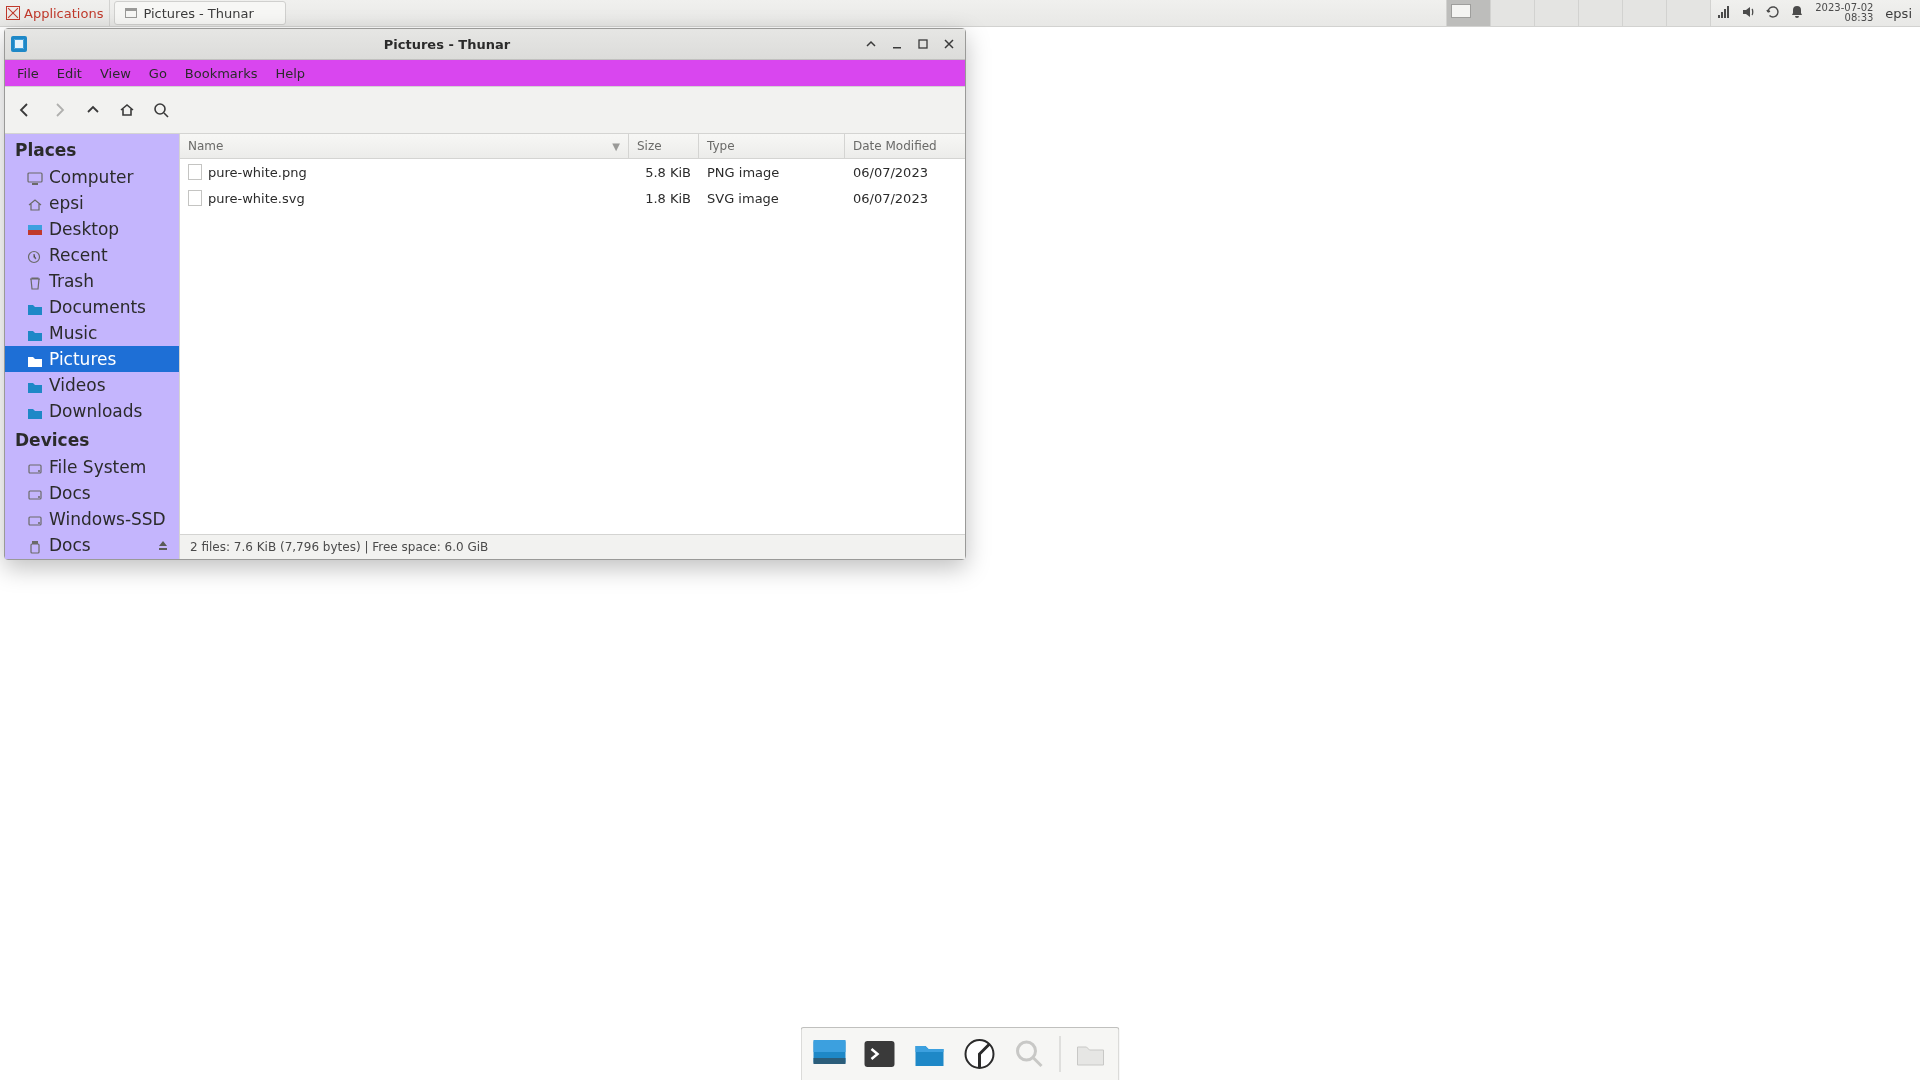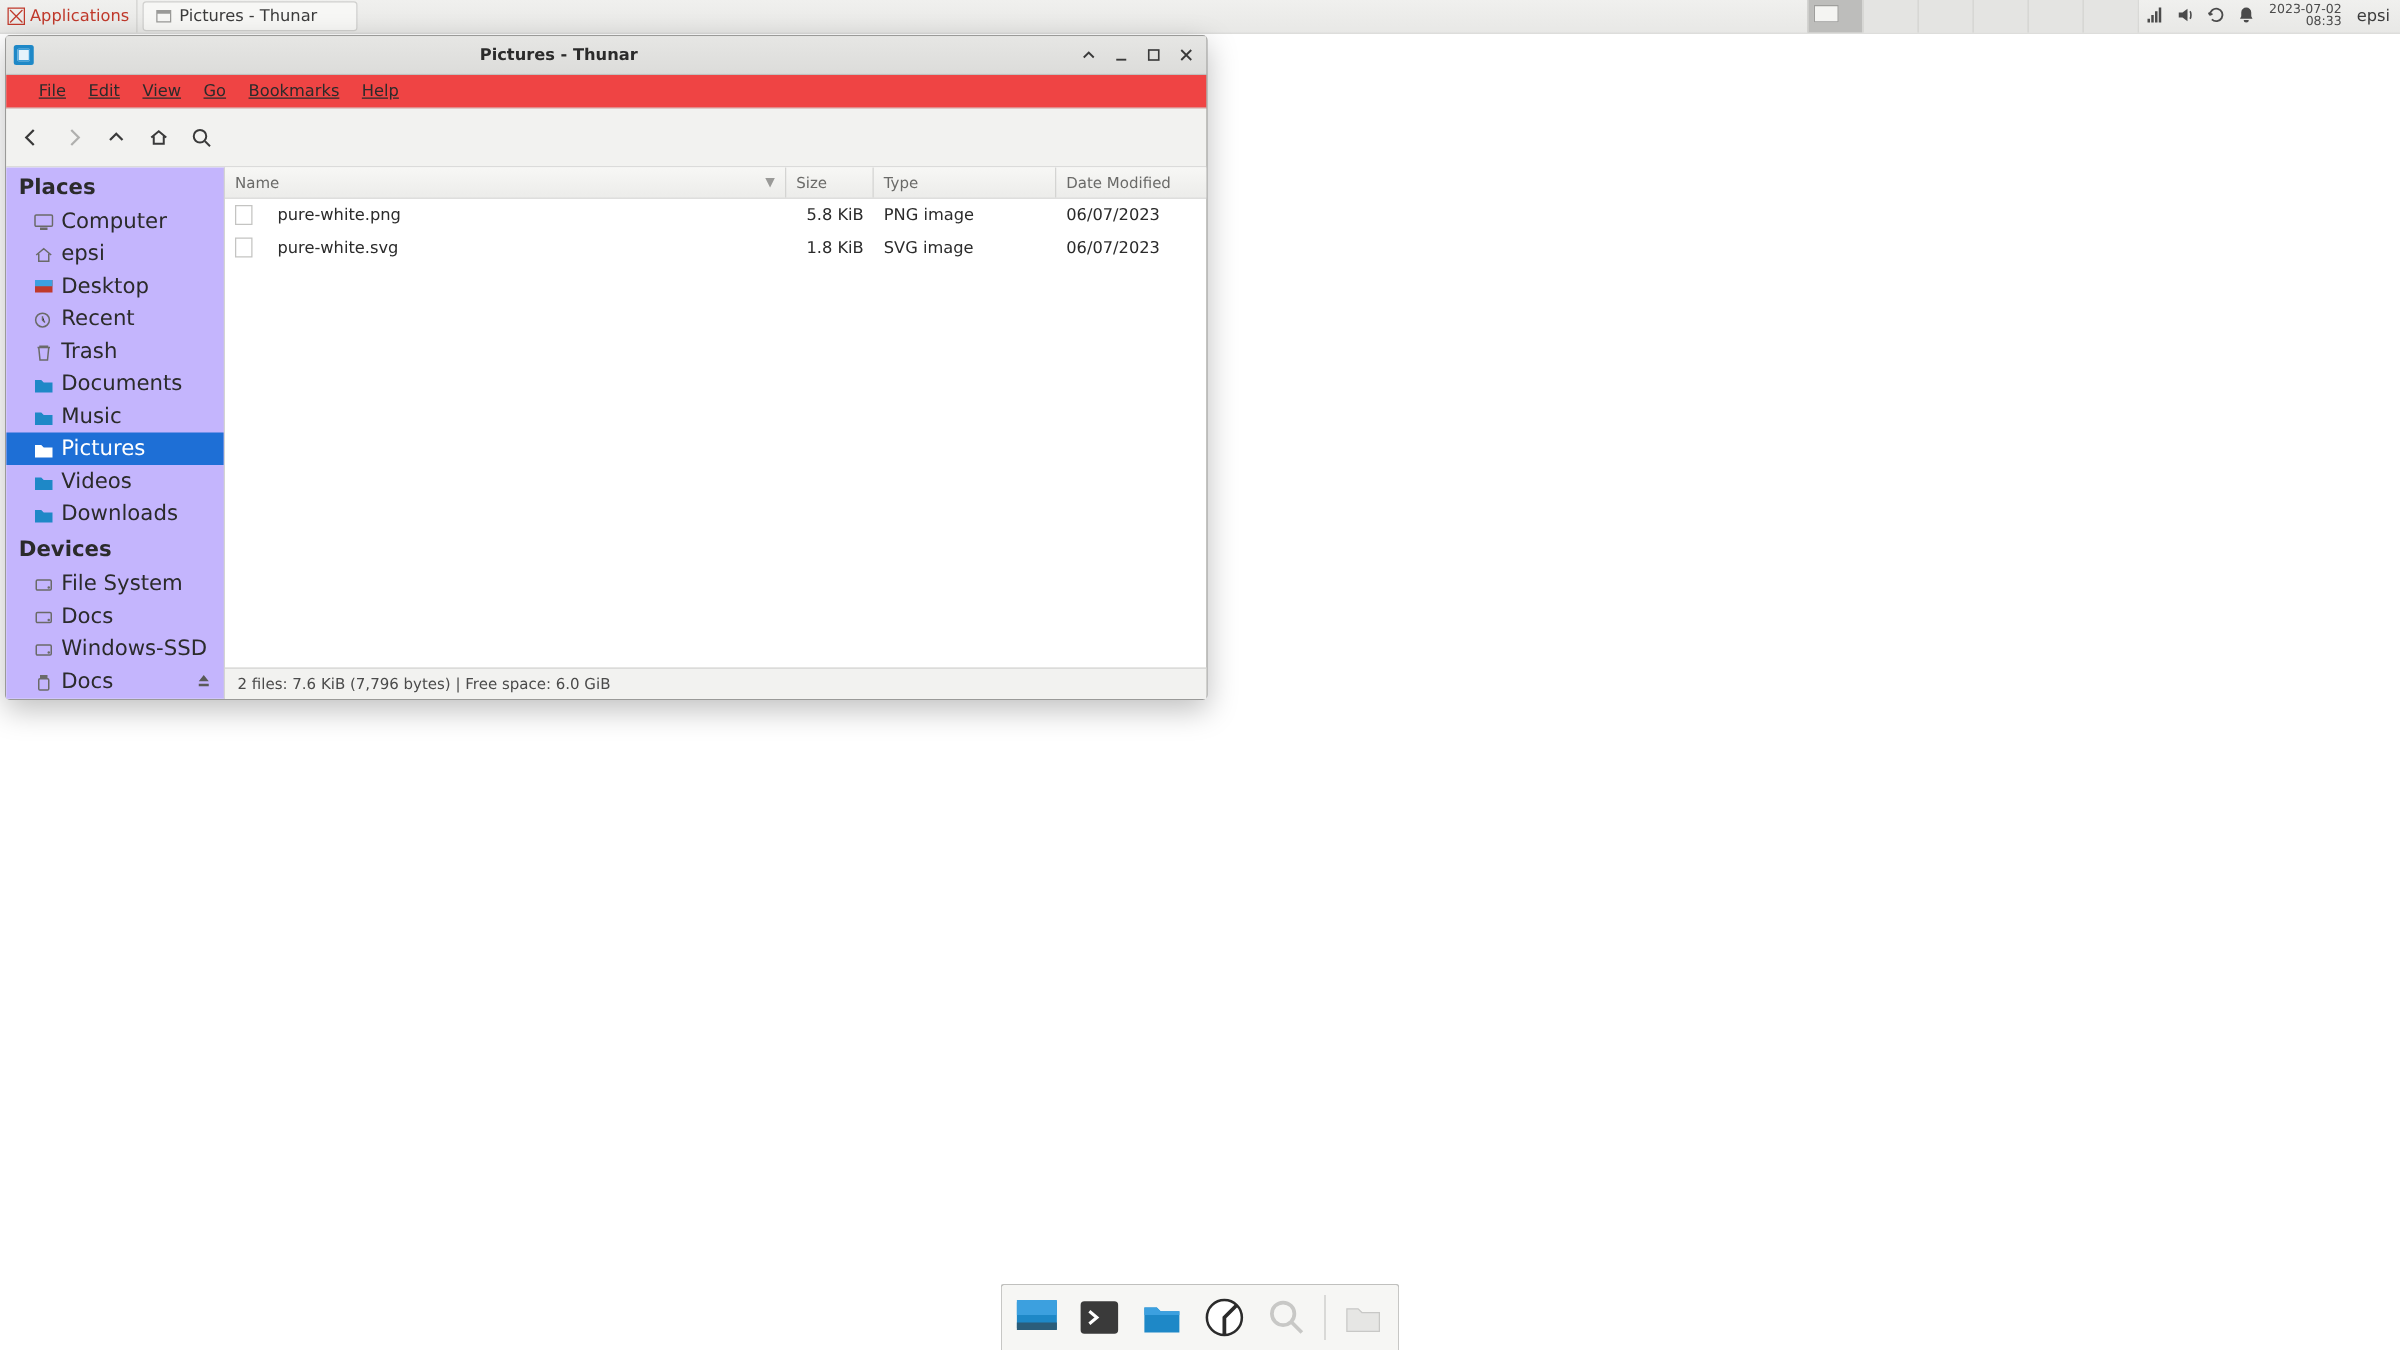--- a/index.html
+++ b/index.html
@@ -165,26 +165,25 @@
     width: 20px; height: 18px;
     display: flex; align-items: center; justify-content: center;
     color: #3a3a3a;
   }
   .titlebar .btn svg { width: 12px; height: 12px; }
 
   .menubar {
     height: 26px;
     display: flex;
     align-items: center;
-    padding: 0 18px;
+    padding: 0 4px;
     gap: 2px;
-    background: #ef4444;
+    background: #d946ef;
     border-bottom: 1px solid #d4d4d2;
     font-size: 13px;
-    text-decoration: underline;
   }
   .menubar .menu-item { padding: 3px 8px; color:#2b2b2b; }
 
   .toolbar {
     height: 38px;
     display: flex;
     align-items: center;
     padding: 4px 6px;
     gap: 6px;
     background: #f2f2f0;
@@ -289,21 +288,21 @@
 
   .rows { flex:1; overflow:auto; }
   .row {
     display: flex;
     align-items: center;
     height: 26px;
     font-size: 13px;
     color: #2b2b2b;
   }
   .row .c { padding: 0 8px; box-sizing: border-box; }
-  .row .c.name { flex:1; display:flex; align-items:center; gap:20px; }
+  .row .c.name { flex:1; display:flex; align-items:center; gap:6px; }
   .row .c.size { width:70px; text-align:right; }
   .row .c.type { width:146px; }
   .row .c.date { width:120px; }
   .file-icon {
     width:14px; height:16px;
     border:1px solid #c4c4c2;
     background:#ffffff;
     box-sizing:border-box;
   }
 

